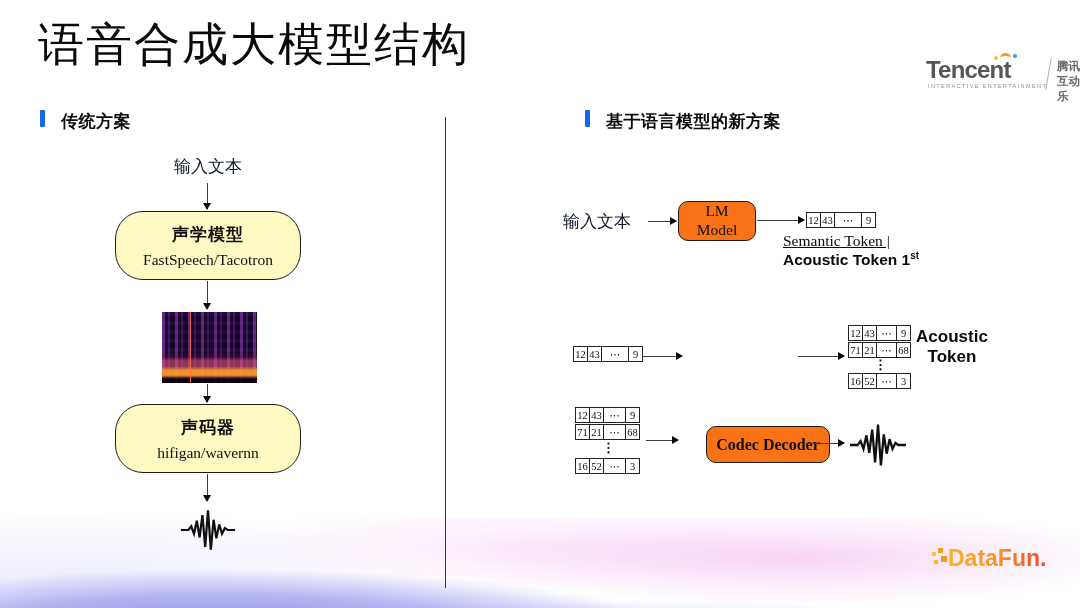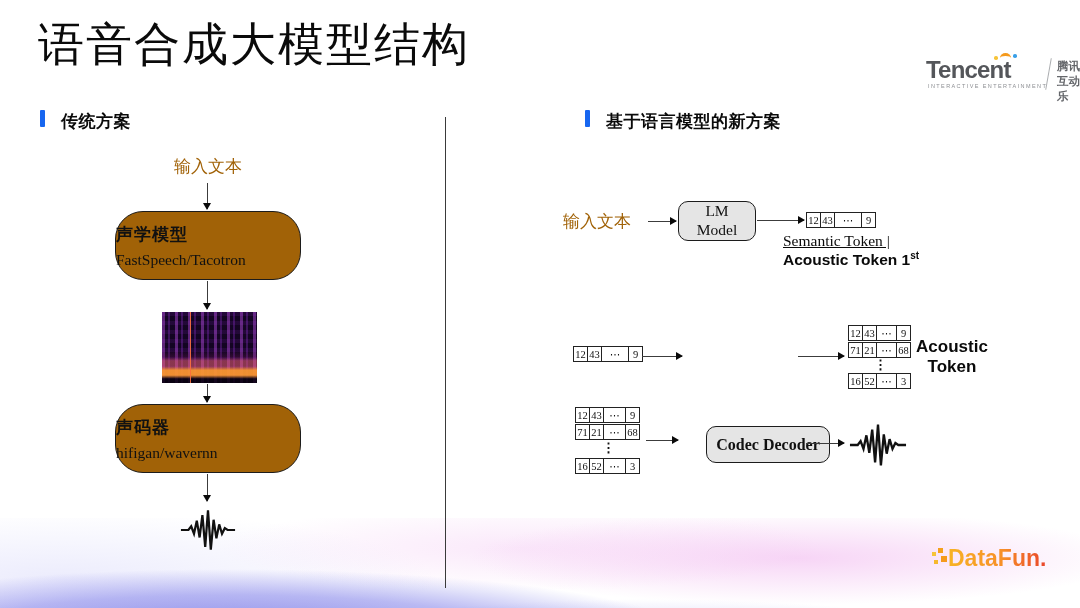--- a/index.html
+++ b/index.html
@@ -13,29 +13,29 @@
     position:absolute;left:38px;top:14px;
     font-size:46px;font-weight:400;letter-spacing:2px;color:#0a0a0a;
   }
   
   .sec-head{position:absolute;display:flex;align-items:flex-start;height:20px;}
   .sec-bar{width:5px;height:17px;border-radius:1px;background:#1766f0;margin-right:16px;}
   .sec-label{font-size:17px;font-weight:700;color:#0a0a0a;letter-spacing:0.5px;}
   
   .v-divider{position:absolute;left:445px;top:117px;width:1px;height:471px;background:#3a3a3a;z-index:2;}
   
-  .dlabel{position:absolute;font-size:17px;color:#a16207;}
+  .dlabel{position:absolute;font-size:17px;color:#0f172a;}
   .dbox{
-    position:absolute;background:#a16207;border:1.6px solid #1c1c1c;border-radius:28px;
-    box-sizing:border-box;text-align:left;z-index:1;
+    position:absolute;background:#fef9c3;border:1.6px solid #1c1c1c;border-radius:28px;
+    box-sizing:border-box;text-align:center;z-index:1;
   }
   .dbox .bt{font-size:17px;font-weight:700;margin-top:11px;letter-spacing:1px;}
   .dbox .bs{font-size:15.5px;font-family:"Liberation Serif",serif;margin-top:5px;}
   .sbox{
-    position:absolute;background:#e5e5e5;border:1.8px solid #1c1c1c;border-radius:10px;
+    position:absolute;background:#f97316;border:1.8px solid #1c1c1c;border-radius:10px;
     box-sizing:border-box;text-align:center;z-index:1;
     font-family:"Liberation Serif",serif;font-size:15.5px;line-height:1.22;
     display:flex;flex-direction:column;justify-content:center;
   }
   .sbox.bold{font-weight:700;font-size:16px;}
   
   .arr-d{position:absolute;width:0;border-left:1.4px solid #3c3c3c;z-index:1;}
   .arr-d::after{
     content:"";position:absolute;bottom:-1px;left:-5.2px;
     border:4.5px solid transparent;border-top:7px solid #0a0a0a;border-bottom:none;
@@ -220,21 +220,21 @@
     <span class="tc ce">68</span>
   </div>
   <div class="vdots" style="left:874px;top:357px;">⋮</div>
   <div class="trow" style="left:848px;top:373px;width:63px;">
     <span class="tc c1">16</span>
     <span class="tc c2">52</span>
     <span class="tc cw" style="flex:1">⋯</span>
     <span class="tc ce">3</span>
   </div>
 
-  <div class="acoustic-two" style="left:912px;top:337px;width:80px;">
+  <div class="acoustic-two" style="left:912px;top:327px;width:80px;">
     <div>Acoustic</div>
     <div>Token</div>
   </div>
 
   <div class="trow" style="left:575px;top:407px;width:65px;">
     <span class="tc c1">12</span>
     <span class="tc c2">43</span>
     <span class="tc cw" style="flex:1">⋯</span>
     <span class="tc ce">9</span>
   </div>

